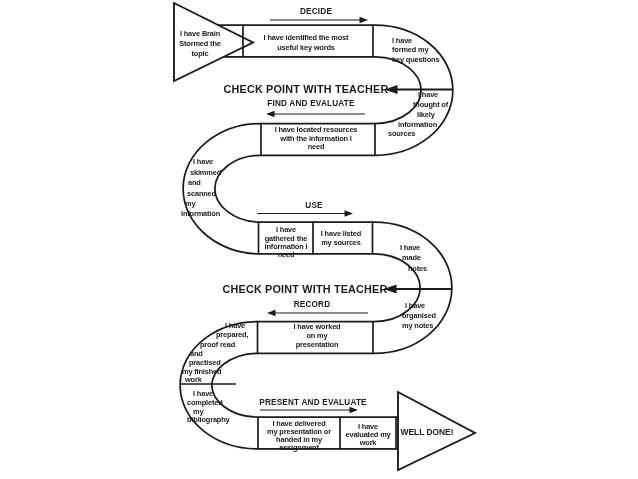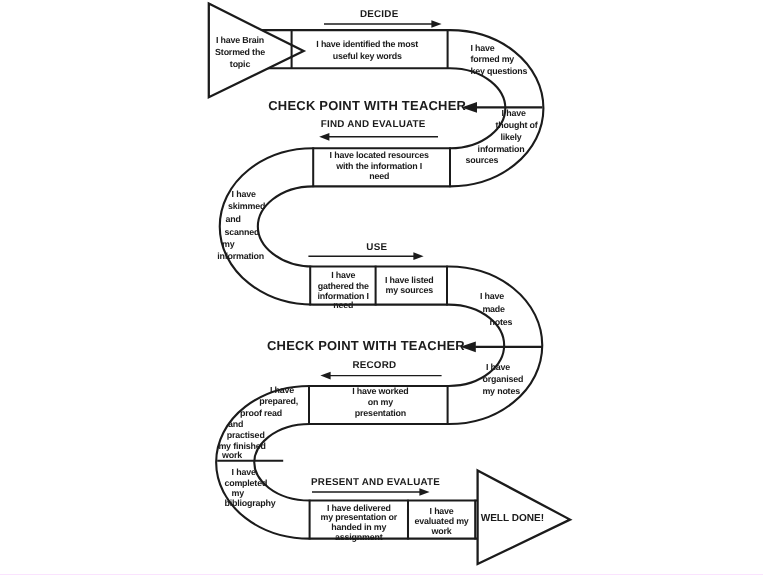--- a/index.html
+++ b/index.html
@@ -1,16 +1,16 @@
 <!DOCTYPE html>
 <html><head>
 <meta charset="utf-8">
 <style>
   html,body{margin:0;padding:0;background:#ffffff;}
-  .page{position:relative;width:638px;height:479px;background:#f0abfc;overflow:hidden;}
+  .page{position:relative;width:638px;height:479px;background:#15803d;overflow:hidden;}
   svg{display:block;}
   text{fill:#1b1b1b;font-family:"Liberation Sans",sans-serif;dominant-baseline:central;}
   .stmt{font-size:7.4px;font-weight:700;letter-spacing:-0.15px;}
   .hdr{font-size:8.2px;font-weight:700;letter-spacing:0.2px;text-anchor:middle;}
   .cp{font-size:10.8px;font-weight:700;letter-spacing:0.2px;text-anchor:middle;}
   .big{font-size:8.4px;font-weight:700;text-anchor:middle;}
   .ctr{text-anchor:middle;}
   .band-outer{fill:none;stroke:#1b1b1b;stroke-width:33.5;}
   .band-inner{fill:none;stroke:#ffffff;stroke-width:30;}
   .tri{fill:#ffffff;stroke:#1b1b1b;stroke-width:1.9;stroke-linejoin:miter;}

